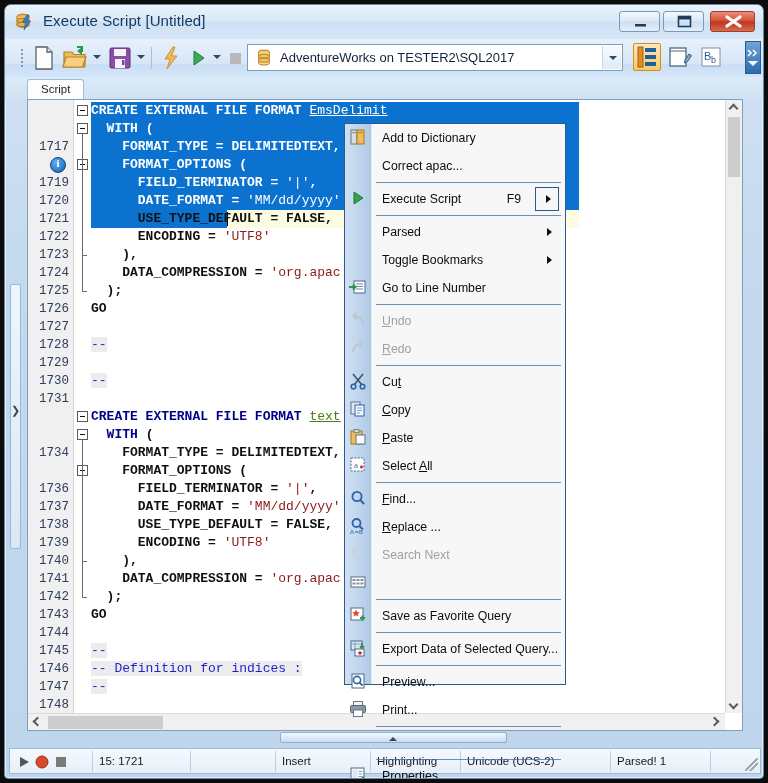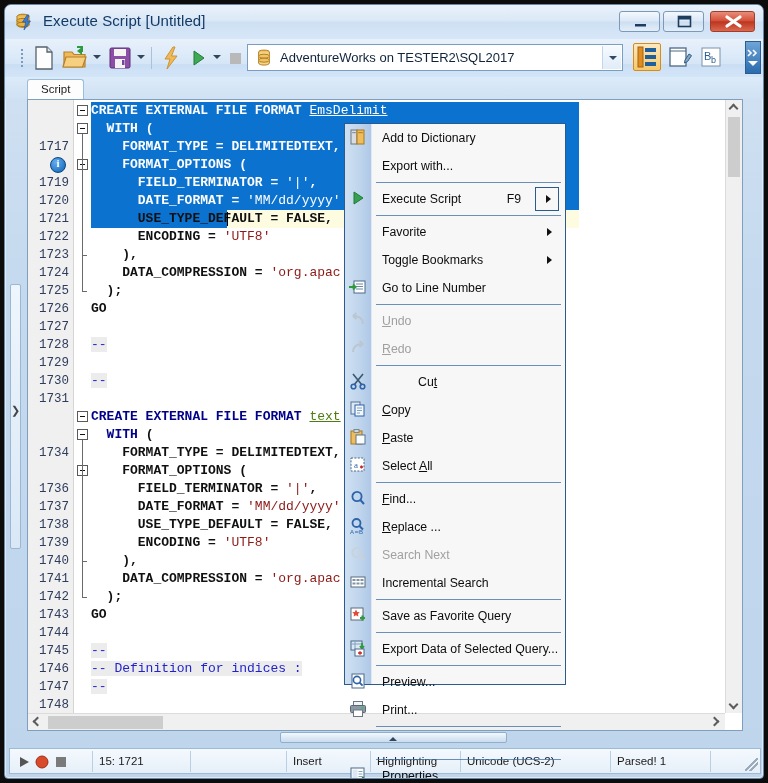--- a/index.html
+++ b/index.html
@@ -549,35 +549,35 @@
   <div class="mi" style="top: 0px;">
         <span class="lbl">Add to Dictionary</span>
       </div>
       <span class="mico" style="top: 4px;"><svg width="18" height="18" viewBox="0 0 18 18">
           <rect x="2" y="2" width="6" height="14" fill="#d9dde1" stroke="#6b7884"></rect>
           <rect x="8" y="2" width="7" height="14" fill="#f0bd5c" stroke="#a8781f"></rect>
           <rect x="3.2" y="4" width="3.6" height="1.2" fill="#8a939c"></rect>
           <rect x="9.2" y="4" width="4.6" height="1.2" fill="#b9862a"></rect>
         </svg></span>
       <div class="mi" style="top: 28px;">
-        <span class="lbl">Export with...</span>
+        <span class="lbl">Correct apac...</span>
       </div>
       <div class="msep" style="top: 58px;"></div>
       <div class="mi" style="top: 61px;">
         <span class="lbl">Execute Script</span>
         <span class="accel">F9</span>
         <span class="subbox"></span>
         <span class="sub" style="right: 14px;"></span>
       </div>
       <span class="mico" style="top: 65px;"><svg width="18" height="18" viewBox="0 0 18 18">
           <path d="M5 3 L14 9 L5 15 z" fill="#37a04f" stroke="#1f7a35"></path>
         </svg></span>
       <div class="msep" style="top: 91px;"></div>
       <div class="mi" style="top: 94px;">
-        <span class="lbl">Favorite</span>
+        <span class="lbl">Parsed</span>
         <span class="sub"></span>
       </div>
       <div class="mi" style="top: 122px;">
         <span class="lbl">Toggle Bookmarks</span>
         <span class="sub"></span>
       </div>
       <div class="mi" style="top: 150px; padding-left: 31px;">
         <span class="lbl">Go to Line Number</span>
       </div>
       <span class="mico" style="top: 154px;"><svg width="18" height="18" viewBox="0 0 18 18">
@@ -594,21 +594,21 @@
       <span class="mico" style="top: 187px;"><svg width="18" height="18" viewBox="0 0 18 18">
           <path d="M14 13 C14 7 9 5 4 5 M4 5 l3.5 -3 M4 5 l3.5 3" fill="none" stroke="#bcc6d0" stroke-width="2"></path>
         </svg></span>
       <div class="mi dis" style="top: 211px;">
         <span class="lbl"><span class="u">R</span>edo</span>
       </div>
       <span class="mico" style="top: 215px;"><svg width="18" height="18" viewBox="0 0 18 18">
           <path d="M4 13 C4 7 9 5 14 5 M14 5 l-3.5 -3 M14 5 l-3.5 3" fill="none" stroke="#bcc6d0" stroke-width="2"></path>
         </svg></span>
       <div class="msep" style="top: 241px;"></div>
-      <div class="mi" style="top: 244px; margin-left: 36px;">
+      <div class="mi" style="top: 244px;">
         <span class="lbl">Cu<span class="u">t</span></span>
       </div>
       <span class="mico" style="top: 248px;"><svg width="18" height="18" viewBox="0 0 18 18">
           <path d="M4 2 L13 13 M14 2 L5 13" stroke="#3a5874" stroke-width="1.6" fill="none"></path>
           <circle cx="4.5" cy="14.5" r="2.3" fill="none" stroke="#2f63a8" stroke-width="1.6"></circle>
           <circle cx="13.5" cy="14.5" r="2.3" fill="none" stroke="#2f63a8" stroke-width="1.6"></circle>
         </svg></span>
       <div class="mi" style="top: 272px;">
         <span class="lbl"><span class="u">C</span>opy</span>
       </div>
@@ -651,23 +651,20 @@
           <text x="10" y="17" font-family="Liberation Sans, sans-serif" font-size="6" fill="#2f63a8">B</text>
           <path d="M6 15 h3.5" stroke="#2f63a8"></path>
         </svg></span>
       <div class="mi dis" style="top: 417px;">
         <span class="lbl">Search Next</span>
       </div>
       <span class="mico" style="top: 421px;"><svg width="18" height="18" viewBox="0 0 18 18">
           <circle cx="8" cy="7.5" r="4.6" fill="none" stroke="#c9d1da" stroke-width="1.8"></circle>
           <path d="M11.4 11 L15 15" stroke="#c9d1da" stroke-width="2"></path>
         </svg></span>
-      <div class="mi" style="top: 445px;">
-        <span class="lbl">Incremental Search</span>
-      </div>
       <span class="mico" style="top: 449px;"><svg width="18" height="18" viewBox="0 0 18 18">
           <rect x="2" y="4" width="14" height="10" fill="#fff" stroke="#5a6b7c"></rect>
           <rect x="3.5" y="6" width="3" height="2" fill="#7f93a6"></rect>
           <rect x="7.5" y="6" width="3" height="2" fill="#7f93a6"></rect>
           <rect x="11.5" y="6" width="3" height="2" fill="#7f93a6"></rect>
           <rect x="3.5" y="9.5" width="3" height="2" fill="#7f93a6"></rect>
           <rect x="7.5" y="9.5" width="3" height="2" fill="#7f93a6"></rect>
           <rect x="11.5" y="9.5" width="3" height="2" fill="#7f93a6"></rect>
         </svg></span>
       <div class="msep" style="top: 475px;"></div>
@@ -725,20 +722,20 @@
     <span id="sb-run">
       <svg width="70" height="14" viewBox="0 0 70 14">
         <path d="M2 2 L11 7 L2 12 z" fill="#555"></path>
         <circle cx="24" cy="7" r="6" fill="#d94a2b" stroke="#9c2f16"></circle>
         <rect x="38" y="2" width="10" height="10" fill="#7a7a7a"></rect>
       </svg>
     </span>
     <span id="sb-grip"></span>
   <div class="sb-cell" style="left: 82px; width: 98px;">15: 1721</div>
       <div class="sb-cell" style="left: 180px; width: 90px;"></div>
-      <div class="sb-cell" style="left: 276px; width: 90px;">Insert</div>
+      <div class="sb-cell" style="left: 265px; width: 90px;">Insert</div>
       <div class="sb-cell" style="left: 360px; width: 90px;">Highlighting</div>
       <div class="sb-cell" style="left: 450px; width: 150px;">Unicode (UCS-2)</div>
       <div class="sb-cell" style="left: 600px; width: 100px;">Parsed! 1</div>
       <div class="sb-cell" style="left: 700px; width: 50px;"></div>
     </div>
 
 </div>
 
 </body></html>

